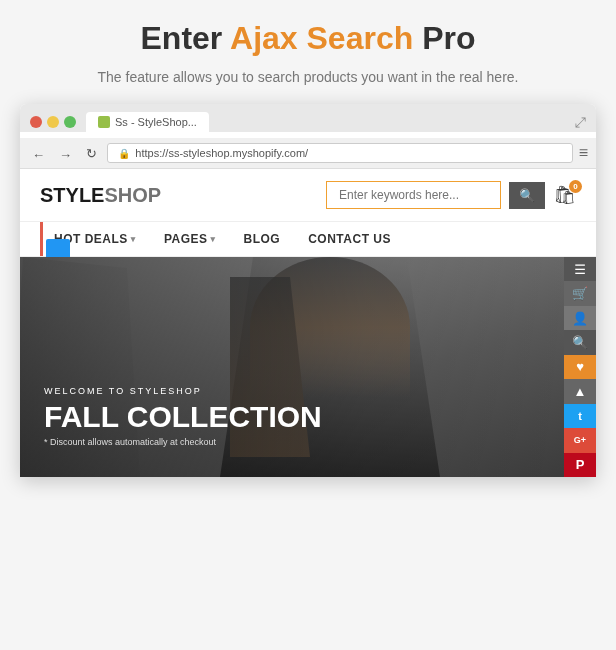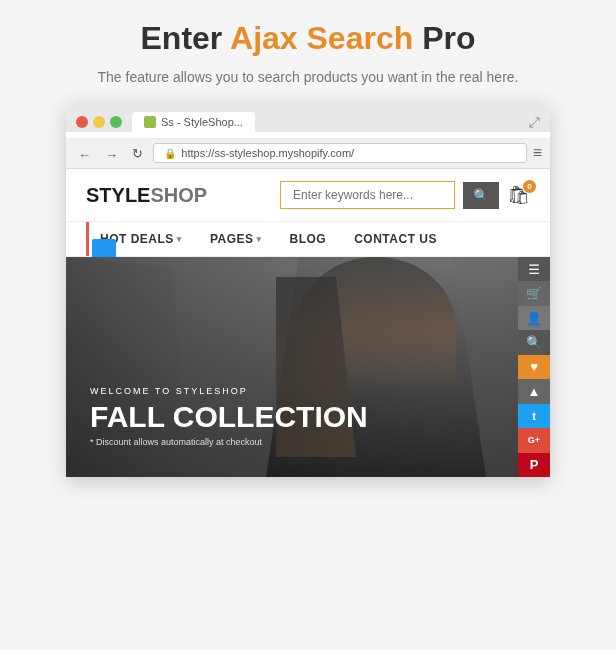--- a/index.html
+++ b/index.html
@@ -32,21 +32,21 @@
     }
 
     .page-subtitle {
       font-size: 14px;
       color: #777;
       line-height: 1.5;
     }
 
     
     .browser-window {
-      width: 484px;
+      width: 576px;
       border-radius: 6px 6px 0 0;
       overflow: hidden;
       box-shadow: 0 4px 20px rgba(0,0,0,0.2);
       background: #fff;
     }
 
     .browser-chrome {
       background: #e8e8e8;
       padding: 8px 10px 0 10px;
     }

